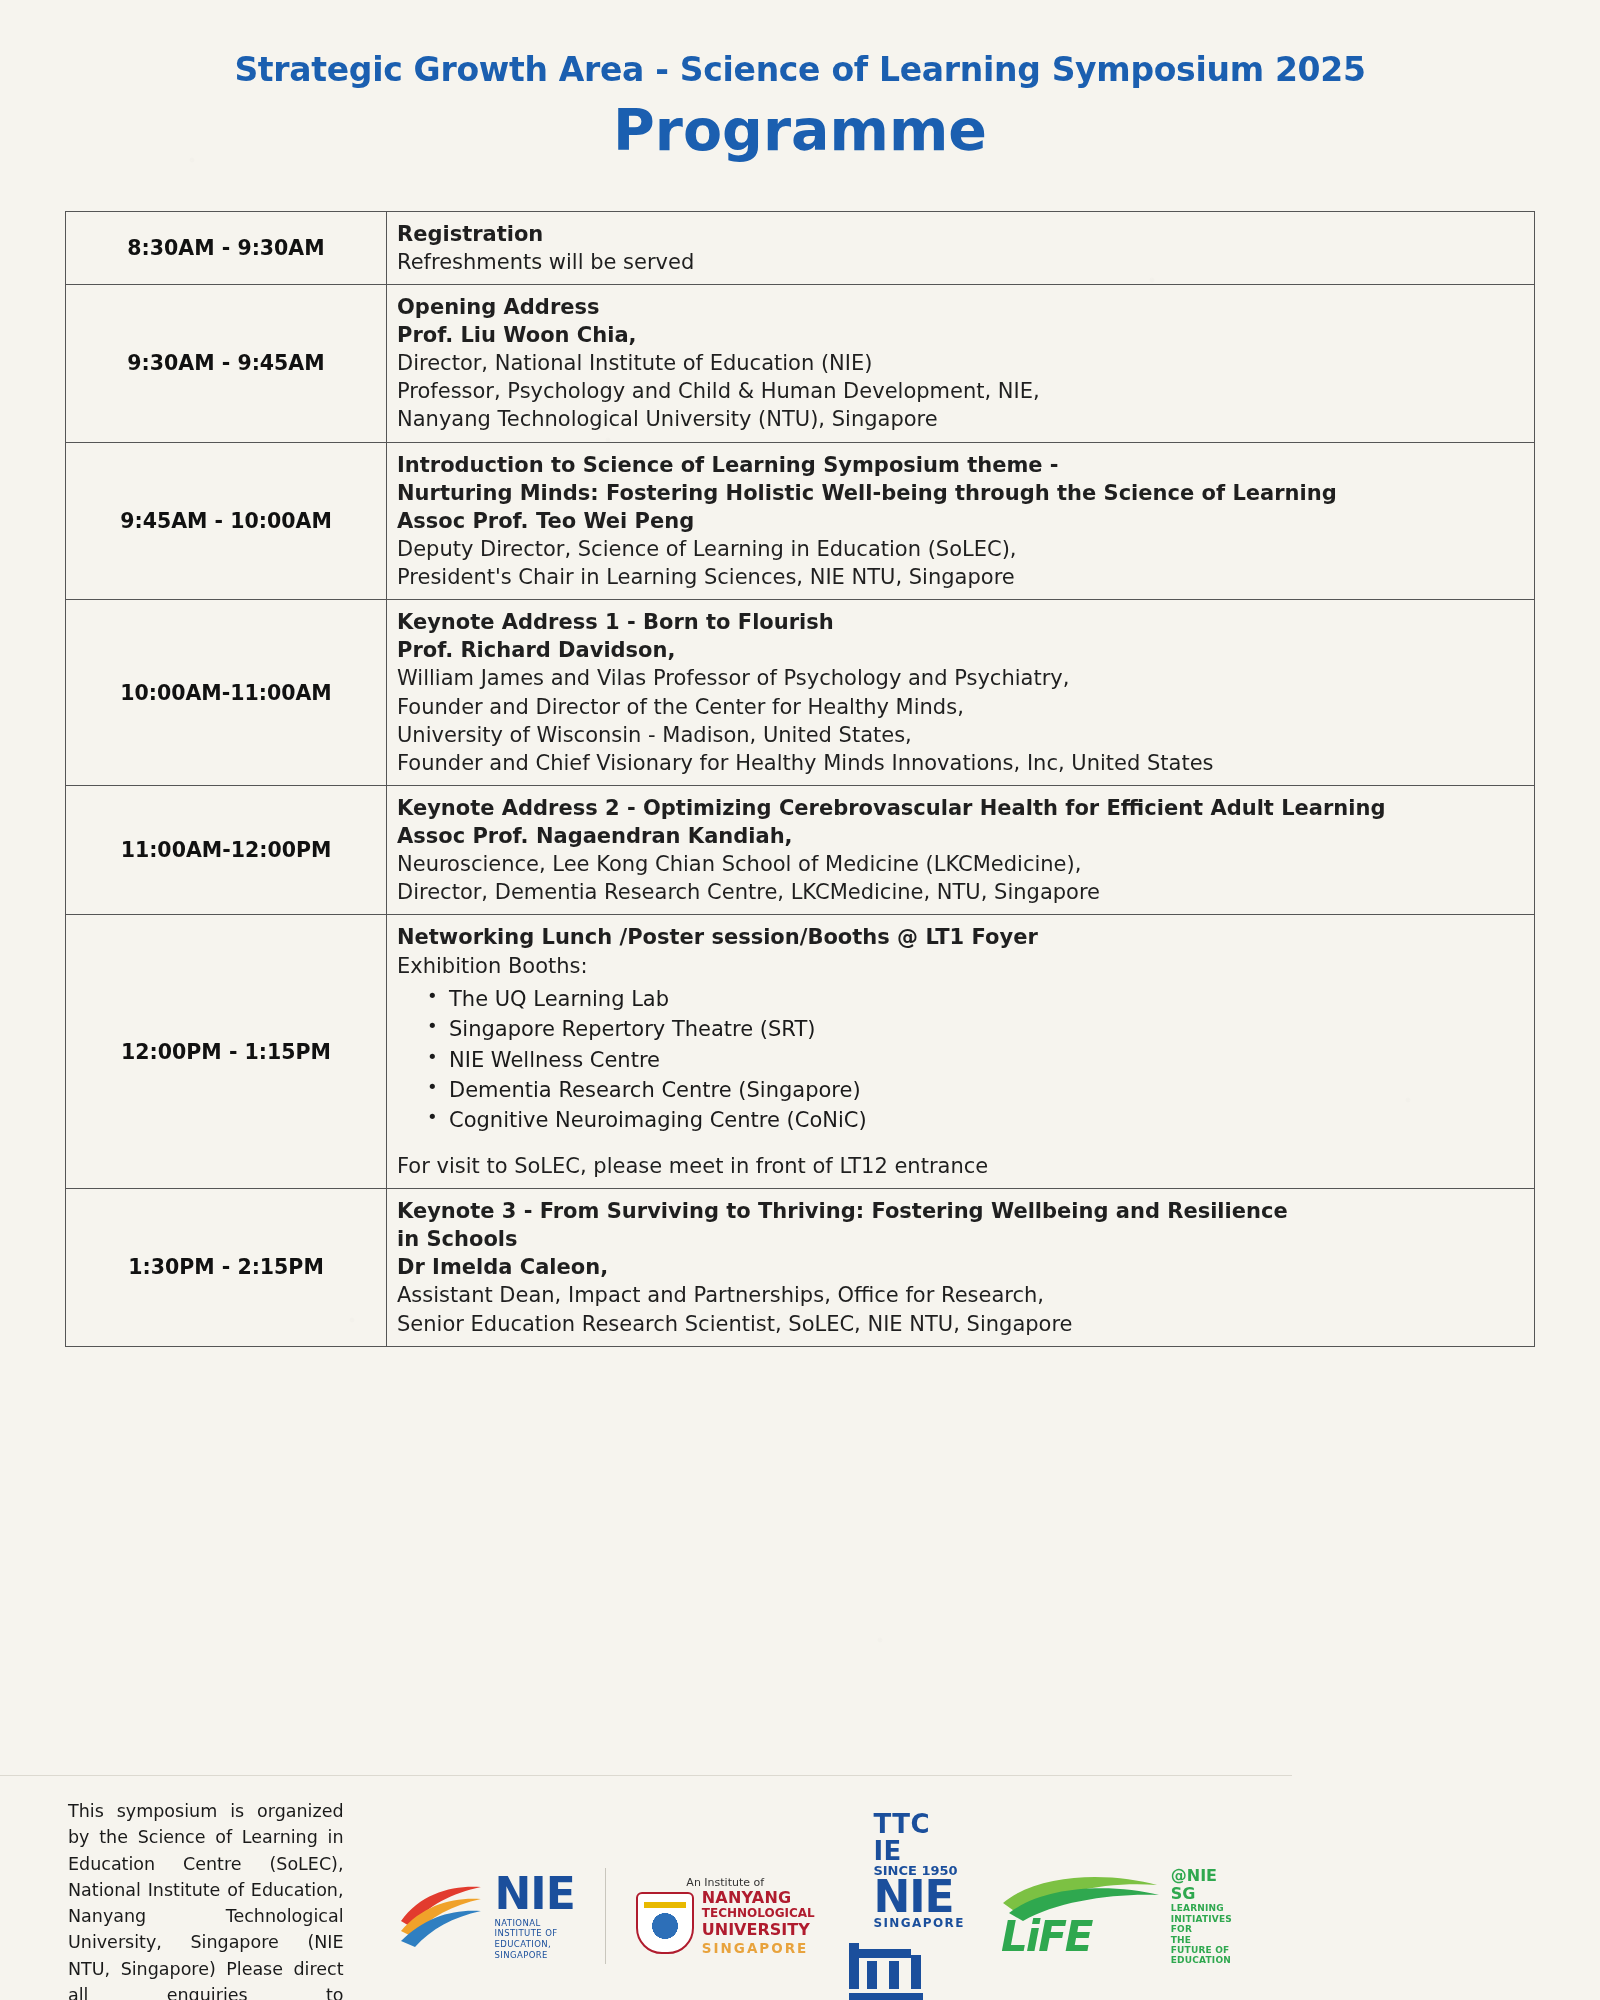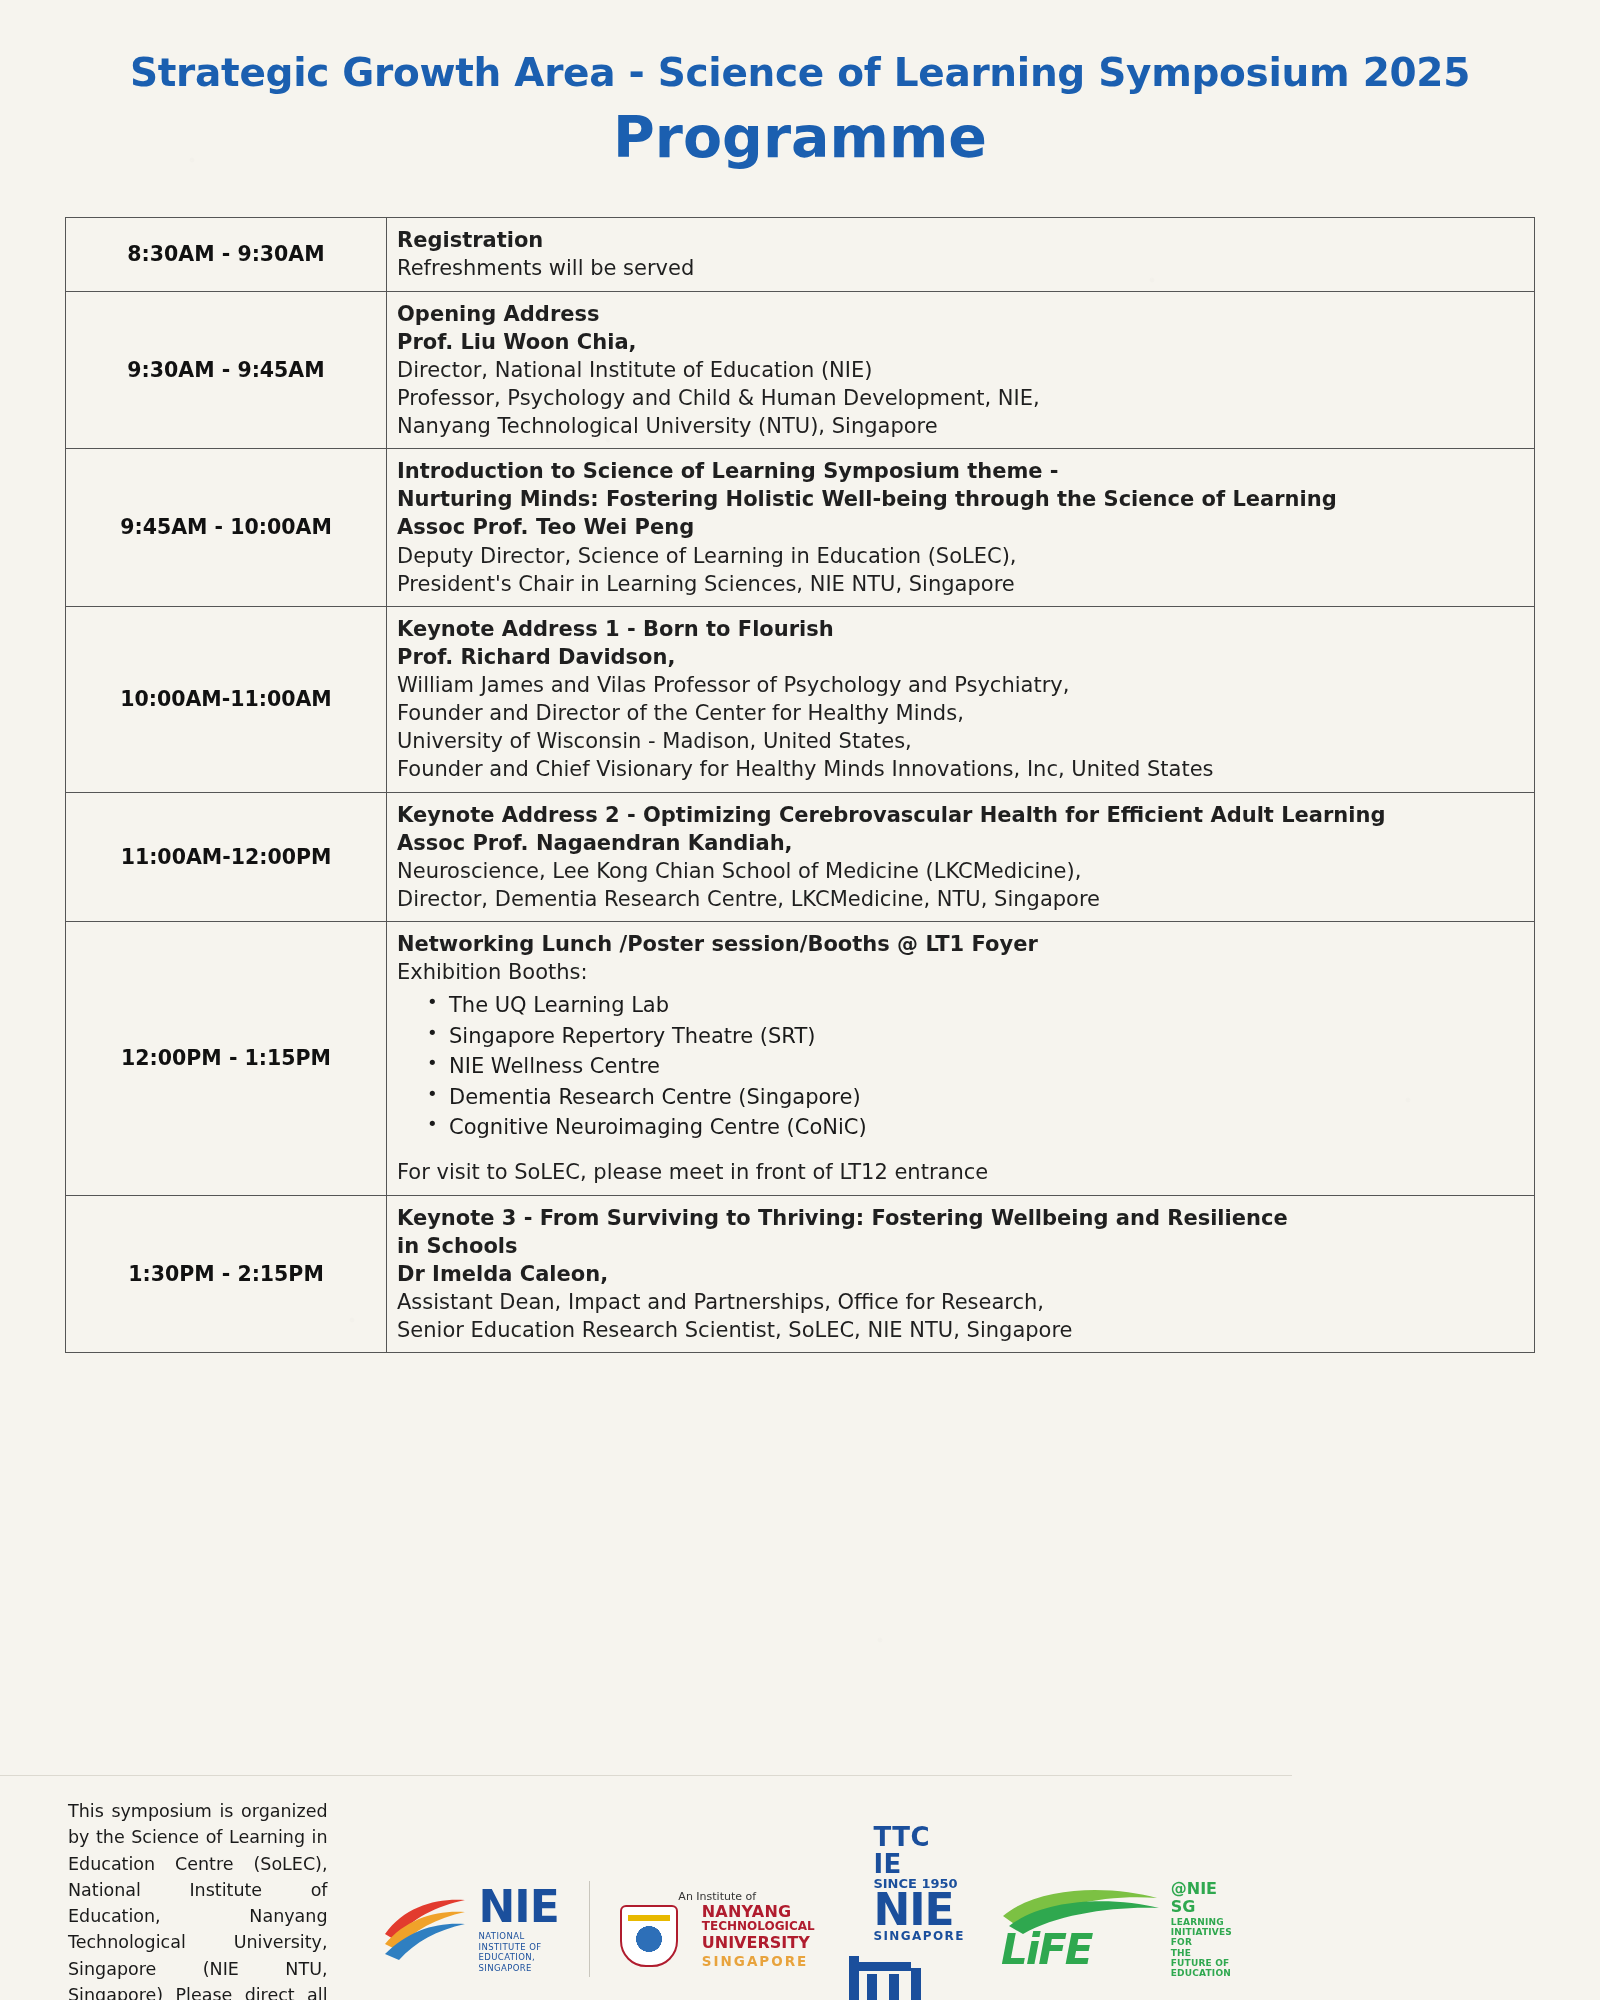--- a/index.html
+++ b/index.html
@@ -28,21 +28,21 @@
       radial-gradient(circle at 55% 82%, rgba(0,0,0,0.012) 0 2px, transparent 3px),
       #f6f4ee;
   }
   .header {
     text-align: center;
     padding-top: 52px;
   }
   .title-line1 {
     color: #1b5fb0;
     font-weight: bold;
-    font-size: 39px;
+    font-size: 33px;
     letter-spacing: -0.3px;
     line-height: 1.1;
   }
   .title-line2 {
     color: #1b5fb0;
     font-weight: bold;
     font-size: 57px;
     line-height: 1.2;
     margin-top: 8px;
   }
@@ -165,21 +165,21 @@
   .logo-ntu {
     text-align: center;
   }
   .an-institute {
     font-size: 11px;
     color: #333;
   }
   .ntu-row {
     display: flex;
     align-items: center;
-    gap: 24px;
+    gap: 8px;
   }
   .ntu-crest {
     width: 54px;
     height: 58px;
     border-radius: 6px 6px 26px 26px;
     background: #fff;
     border: 2px solid #b01c2e;
     position: relative;
     overflow: hidden;
   }

